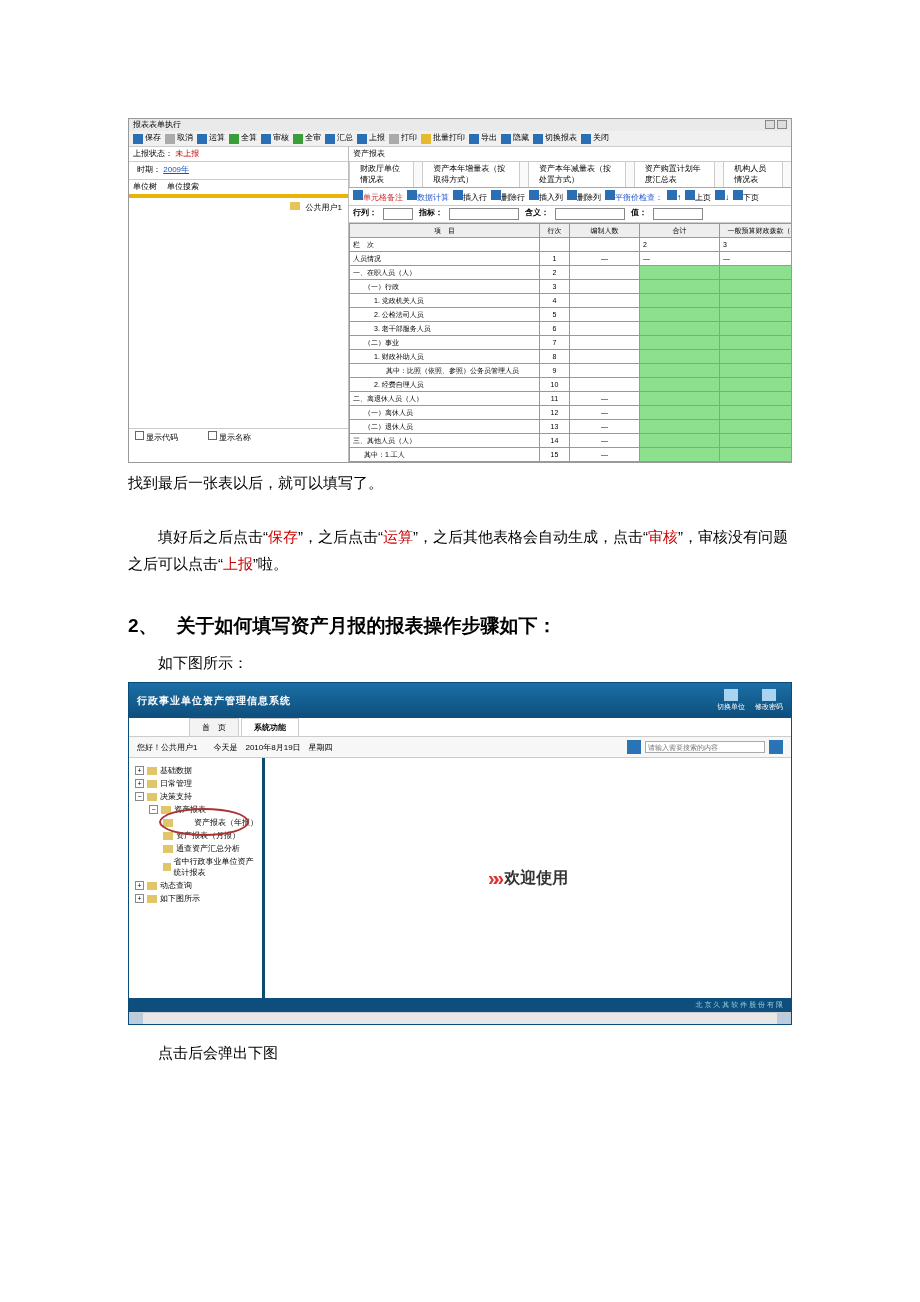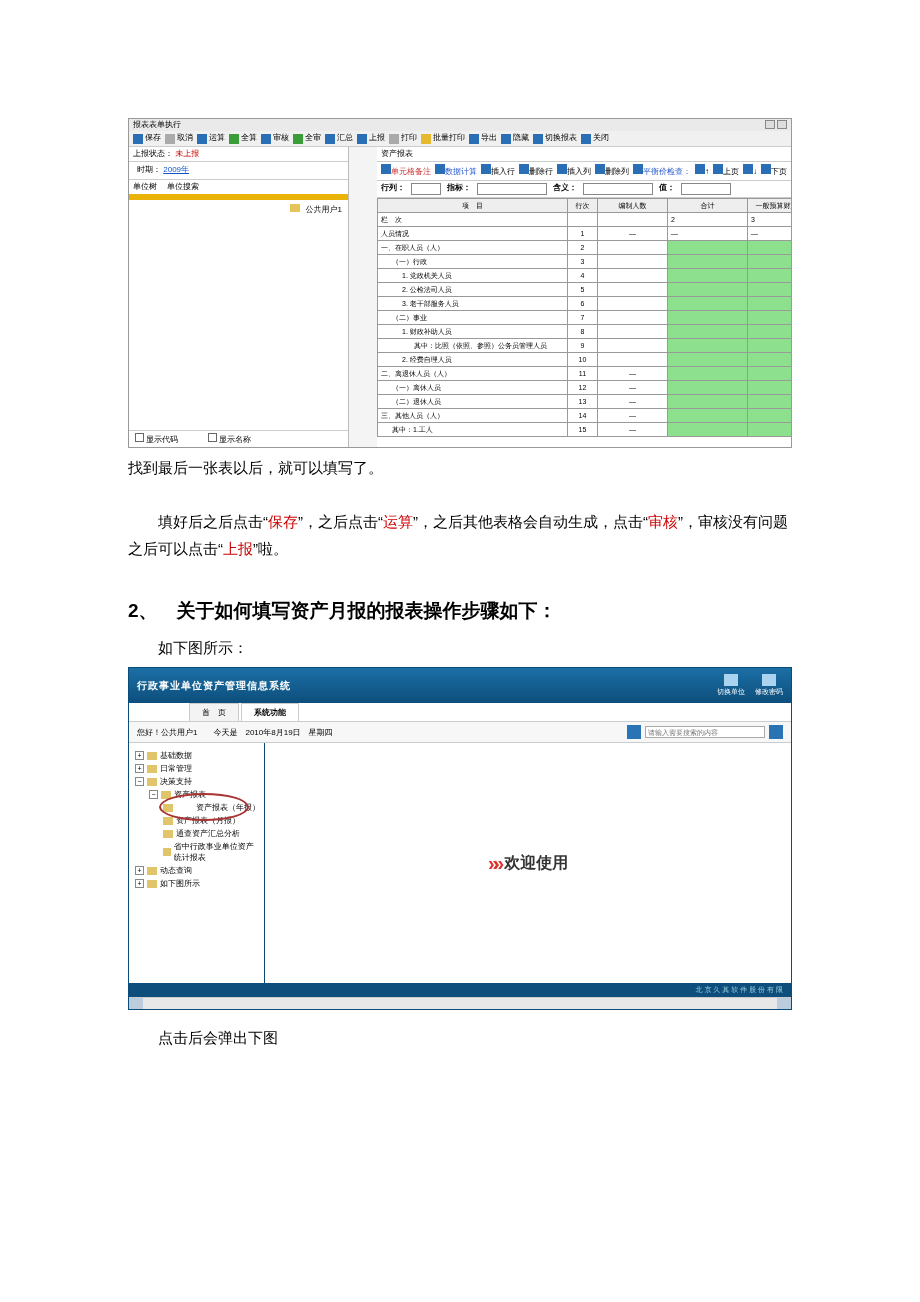--- a/index.html
+++ b/index.html
@@ -11,28 +11,28 @@
 .ss1-title { background: #eaeaea; padding: 1px 4px; display: flex; justify-content: space-between; }
 .ss1-win-btns { display: flex; gap: 2px; }
 .ss1-win-btns span { width: 10px; height: 9px; border: 1px solid #888; background: #ddd; }
 .ss1-toolbar { background: #f0f0f0; padding: 2px 4px; border-bottom: 1px solid #ccc; display: flex; flex-wrap: wrap; gap: 4px; }
 .ss1-toolbar .tb-item { display: inline-flex; align-items: center; gap: 2px; }
 .tb-icon { width: 10px; height: 10px; display: inline-block; }
 .tb-green { background: #3a9d3a; }
 .tb-blue { background: #2a6fb5; }
 .tb-yellow { background: #e6b92e; }
 .tb-gray { background: #aaa; }
-.ss1-body { display: flex; gap: 28px; }
+.ss1-body { display: flex; }
 .ss1-left { width: 220px; border-right: 1px solid #bbb; background: #fff; }
 .ss1-right { flex: 1; background: #fff; overflow: hidden; }
 .ss1-status { padding: 2px 4px; border-bottom: 1px solid #ccc; }
 .red-text { color: #c00; }
 .ss1-time-row { padding: 3px 8px; border-bottom: 1px solid #ccc; }
 .blue-link { color: #15c; text-decoration: underline; }
-.ss1-unit-row { padding: 2px 4px; border-bottom: 6px solid #eab308; display: flex; gap: 10px; }
+.ss1-unit-row { padding: 2px 4px; border-bottom: 4px solid #eab308; display: flex; gap: 10px; }
 .ss1-tree-box { padding: 4px 6px; min-height: 230px; text-align: right; }
 .folder-icon { width: 10px; height: 8px; background: #e6c45a; display: inline-block; margin-right: 3px; }
 .ss1-left-footer { border-top: 1px solid #ccc; padding: 2px 6px; display: flex; gap: 30px; }
 .chk { width: 9px; height: 9px; border: 1px solid #666; display: inline-block; margin-right: 2px; background: #fff; }
 
 .ss1-right-title { padding: 2px 4px; border-bottom: 1px solid #ccc; background: #fff; }
 .ss1-tabs { display: flex; border-bottom: 1px solid #aaa; background: #fafafa; }
 .ss1-tab { padding: 2px 10px; border-left: 1px solid #ccc; border-right: 1px solid #ccc; background: #fff; margin-right: 8px; cursor: pointer; }
 .ss1-subtool { padding: 2px 4px; border-bottom: 1px solid #ccc; display: flex; flex-wrap: wrap; gap: 4px; }
 .ss1-subtool .red-txt { color: #c33; }
@@ -72,21 +72,21 @@
 .ss2-header .icon-box { display: flex; flex-direction: column; align-items: center; }
 .ss2-header .icon-sq { width: 14px; height: 12px; background: #a9d3ef; margin-bottom: 1px; }
 .ss2-tabs-row { background: #fff; border-bottom: 1px solid #ccc; padding: 0 60px; display: flex; }
 .ss2-tab { padding: 3px 12px; border: 1px solid #ccc; border-bottom: none; background: #f3f3f3; font-size: 8px; margin-right: 2px; cursor: pointer; }
 .ss2-tab.active { background: #fff; font-weight: bold; }
 .ss2-info-row { background: #f7f7f7; border-bottom: 1px solid #ccc; padding: 3px 8px; display: flex; justify-content: space-between; align-items: center; }
 .ss2-search { display: flex; align-items: center; gap: 4px; }
 .ss2-search input { height: 12px; width: 120px; border: 1px solid #aaa; font-size: 7px; padding: 0 2px; }
 .ss2-search .mag { width: 14px; height: 14px; background: #2a74b5; display: inline-block; }
 .ss2-body { display: flex; background: #fff; min-height: 240px; }
-.ss2-tree { width: 136px; border-right: 1px solid #0c4a6e; padding: 6px 4px; }
+.ss2-tree { width: 136px; border-right: 3px solid #0c4a6e; padding: 6px 4px; }
 .ss2-tree-item { display: flex; align-items: center; padding: 1px 0; }
 .ss2-tree .exp { width: 9px; height: 9px; border: 1px solid #888; text-align: center; line-height: 7px; font-size: 7px; margin-right: 3px; }
 .ss2-tree .fold { width: 10px; height: 8px; background: #e0c56a; display: inline-block; margin-right: 3px; }
 .ss2-tree .lvl1 { padding-left: 2px; }
 .ss2-tree .lvl2 { padding-left: 16px; }
 .ss2-tree .lvl3 { padding-left: 30px; }
 .circle-annot { position: absolute; width: 90px; height: 28px; border: 2px solid #a33; border-radius: 50%; margin-left: -4px; margin-top: -2px; pointer-events: none; }
 .ss2-main { flex: 1; display: flex; align-items: center; justify-content: center; }
 .welcome { display: flex; align-items: center; gap: 6px; font-size: 16px; font-weight: bold; color: #333; }
 .arrow-red { color: #d33; font-size: 20px; letter-spacing: -6px; }
@@ -185,20 +185,27 @@
           <span class="folder-icon"></span>
           <span>公共用户1</span>
         </div>
         <div class="ss1-left-footer">
           <span><span class="chk"></span><span>显示代码</span></span>
           <span><span class="chk"></span><span>显示名称</span></span>
         </div>
       </div>
       <div class="ss1-right">
         <div class="ss1-right-title">资产报表</div>
+        <div class="ss1-tabs" id="ss1-tabs">
+            <div class="ss1-tab">财政厅单位情况表</div>
+            <div class="ss1-tab">资产本年增量表（按取得方式）</div>
+            <div class="ss1-tab">资产本年减量表（按处置方式）</div>
+            <div class="ss1-tab">资产购置计划年度汇总表</div>
+            <div class="ss1-tab">机构人员情况表</div>
+          </div>
         <div class="ss1-subtool" id="ss1-subtool">
             <span class="tb-item red-txt"><span class="tb-icon tb-blue"></span><span>单元格备注</span></span>
             <span class="tb-item blue-txt"><span class="tb-icon tb-blue"></span><span>数据计算</span></span>
             <span class="tb-item "><span class="tb-icon tb-blue"></span><span>插入行</span></span>
             <span class="tb-item "><span class="tb-icon tb-blue"></span><span>删除行</span></span>
             <span class="tb-item "><span class="tb-icon tb-blue"></span><span>插入列</span></span>
             <span class="tb-item "><span class="tb-icon tb-blue"></span><span>删除列</span></span>
             <span class="tb-item blue-txt"><span class="tb-icon tb-blue"></span><span>平衡价检查：</span></span>
             <span class="tb-item "><span class="tb-icon tb-blue"></span><span>↑</span></span>
             <span class="tb-item "><span class="tb-icon tb-blue"></span><span>上页</span></span>

